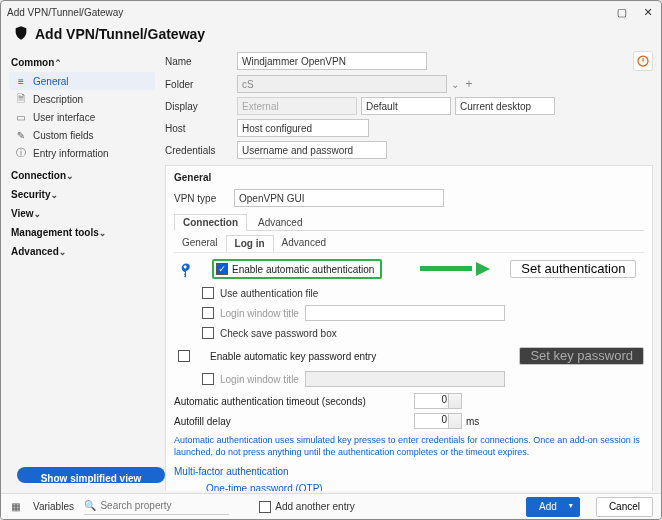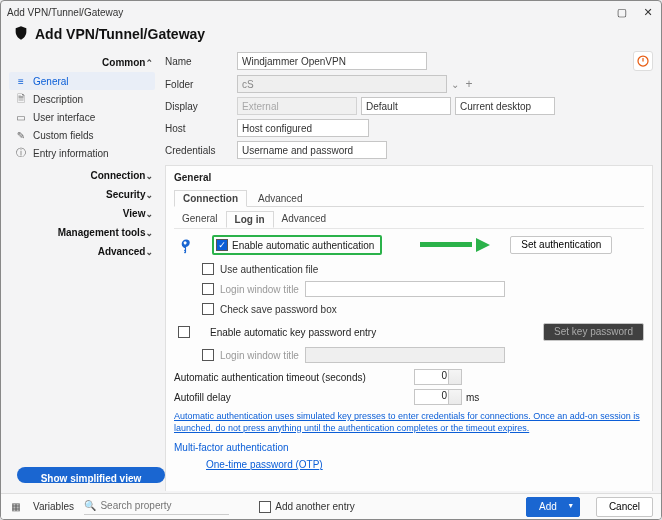--- a/index.html
+++ b/index.html
@@ -13,21 +13,21 @@
 .titlebar .win-btn { width: 14px; text-align: center; cursor: default; }
 
 
 .hdr { display: flex; align-items: center; gap: 6px; padding: 2px 12px 6px 12px; }
 .hdr svg { width: 16px; height: 16px; }
 .hdr h1 { font-size: 14px; font-weight: 700; color: #111; }
 
 
 .main { display: flex; height: 442px; }
 .sidebar { width: 160px; padding: 4px 4px 4px 6px; }
-.side-sec { display: flex; justify-content: flex-end; align-items: center; padding: 4px 4px; font-size: 10px; font-weight: 700; color: #111; cursor: default; }
+.side-sec { display: flex; justify-content: flex-start; align-items: center; padding: 4px 4px; font-size: 10px; font-weight: 700; color: #111; cursor: default; }
 .side-sec .chev { font-size: 9px; color: #444; }
 .side-items { padding: 0 2px 4px 2px; }
 .side-item { display: flex; align-items: center; gap: 6px; padding: 3px 6px; font-size: 10px; color: #333; border-radius: 2px; }
 .side-item.sel { background: #e9eef7; color: #0b5ed7; }
 .side-item .ic { width: 12px; height: 12px; display: inline-flex; align-items: center; justify-content: center; color: #666; }
 .side-item.sel .ic { color: #0b5ed7; font-weight: 700; }
 
 .btn-simp { position: absolute; left: 16px; bottom: 36px; width: 148px; height: 16px; background: #1a66d1; color: #fff; font-size: 10px; font-weight: 600; text-align: center; line-height: 24px; border-radius: 10px; }
 
 
@@ -63,36 +63,36 @@
 .cb { width: 12px; height: 12px; border: 1px solid #555; background: #0b5ed7; display: inline-flex; align-items: center; justify-content: center; }
 .cb::after { content: "✓"; color: #fff; font-size: 9px; line-height: 1; }
 .cb.off { background: #fff; }
 .cb.off::after { content: ""; }
 .lbl { font-size: 10px; }
 
 .arrow { position: relative; width: 70px; height: 14px; margin-left: 18px; }
 .arrow .shaft { position: absolute; left: 0; top: 4px; width: 52px; height: 5px; background: #2bb24a; }
 .arrow .head { position: absolute; right: 0; top: 0; width: 0; height: 0; border-top: 7px solid transparent; border-bottom: 7px solid transparent; border-left: 14px solid #2bb24a; }
 
-.btn-out { border: 1px solid #c6c6c6; background: #fff; height: 18px; padding: 0 10px; font-size: 10px; line-height: 16px; border-radius: 2px; }
+.btn-out { border: 1px solid #c6c6c6; background: #fff; height: 18px; padding: 0 10px; font-size: 13px; line-height: 16px; border-radius: 2px; }
 .btn-out.dis { color: #aaa; background: #404040; }
 
 .opts { margin: 6px 0 6px 28px; }
 .orow { display: flex; align-items: center; gap: 6px; margin-bottom: 4px; min-height: 16px; }
 .orow .lbl { color: #333; }
 .orow.dim .lbl { color: #999; }
 .txt { height: 16px; border: 1px solid #c6c6c6; background: #fff; flex: 1; max-width: 200px; }
 .txt.dis { background: #efefef; }
 
 .rowpair { display: flex; align-items: center; margin: 4px 0; }
 .rowpair label { width: 210px; font-size: 10px; }
 .spin-wrap { display: flex; align-items: center; gap: 4px; margin-left: 30px; }
 .spin { width: 48px; height: 16px; border: 1px solid #c6c6c6; background: #fff; text-align: right; padding-right: 14px; font-size: 10px; position: relative; }
 .spin::after { content: ""; position: absolute; right: 0; top: 0; bottom: 0; width: 12px; border-left: 1px solid #c6c6c6; background: linear-gradient(#f5f5f5,#eaeaea); }
-.note { font-size: 9px; color: #0b5ed7; margin: 6px 0 2px 0; line-height: 1.3; text-decoration: underline; }
+.note { font-size: 9px; color: #0b5ed7; margin: 6px 0 2px 0; line-height: 1.3; }
 .link { color: #0b5ed7; font-size: 10px; }
 .link u { text-decoration: underline; }
 
 .mfa { margin-top: 8px; }
 .mfa .hdr2 { font-size: 10px; color: #0b5ed7; margin-bottom: 6px; }
 
 
 .footer { position: absolute; left: 0; right: 0; bottom: 0; height: 26px; border-top: 1px solid #ddd; background: #fafafa; display: flex; align-items: center; padding: 0 8px; gap: 10px; }
 .ft-ic { width: 14px; height: 14px; display: inline-flex; align-items: center; justify-content: center; color: #555; }
 .ft-lbl { font-size: 10px; color: #333; }
@@ -204,20 +204,24 @@
       <label>Host</label>
       <select class="fld" style="width:132px"><option>Host configured</option></select>
     </div>
     <div class="form-row">
       <label>Credentials</label>
       <select class="fld" style="width:150px"><option>Username and password</option></select>
     </div>
 
     <div class="panel">
       <div class="panel-title">General</div>
+      <div class="form-row">
+        <label style="width:60px">VPN type</label>
+        <select class="fld" style="width:210px"><option>OpenVPN GUI</option></select>
+      </div>
 
       <div class="tabs">
         <div class="tab active">Connection</div>
         <div class="tab">Advanced</div>
       </div>
       <div class="subtabs">
         <div class="tab">General</div>
         <div class="tab active">Log in</div>
         <div class="tab">Advanced</div>
       </div>

